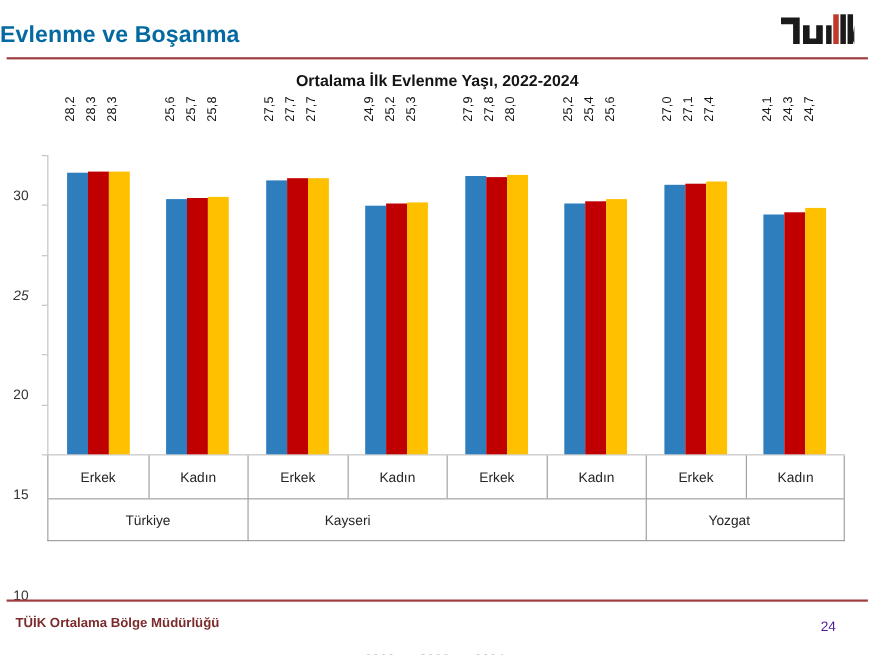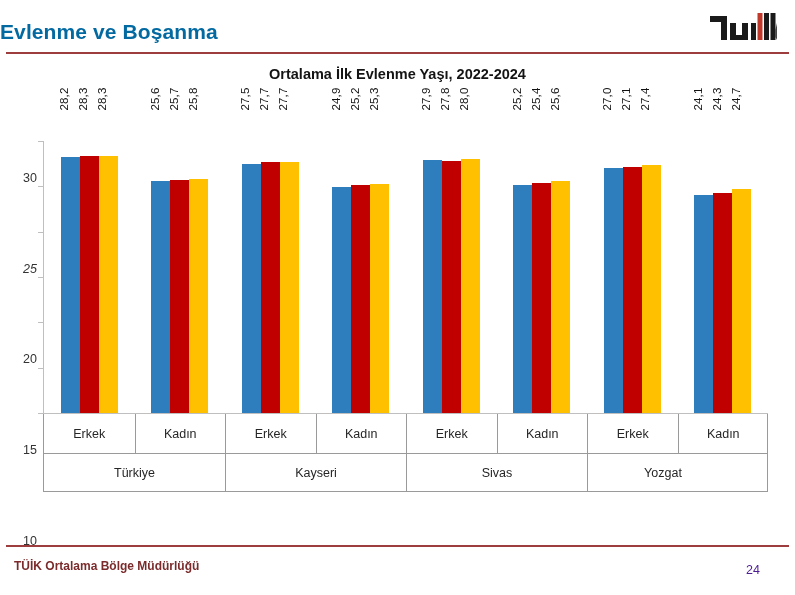--- a/index.html
+++ b/index.html
@@ -96,21 +96,21 @@
   }
   .ytick {
     position: absolute;
     left: -5px;
     width: 5px; height: 1px;
     background: #bfbfbf;
   }
   .ylabel {
     position: absolute;
     right: 100%;
-    margin-right: 1px;
+    margin-right: 12px;
     transform: translateY(-50%);
     font-size: 12.5px;
     color: #333;
     white-space: nowrap;
   }
   .baseline {
     position: absolute;
     left: 0; top: 309px;
     width: 725px; height: 1px;
     background: #bfbfbf;
@@ -457,21 +457,20 @@
         <div class="cell sep" style="left: 271.5px; width: 90.5px;">Kadın</div>
         <div class="cell sep" style="left: 362px; width: 90.5px;">Erkek</div>
         <div class="cell sep" style="left: 452.5px; width: 90.5px;">Kadın</div>
         <div class="cell sep" style="left: 543px; width: 90.5px;">Erkek</div>
         <div class="cell sep" style="left: 633.5px; width: 90.5px;">Kadın</div>
       </div>
     <div class="tier-divider"></div>
     <div class="tier2" id="tier-region">
         <div class="cell" style="left: 0px; width: 181px;">Türkiye</div>
         <div class="cell sep" style="left: 181px; width: 181px;">Kayseri</div>
-        <div class="cell sep" style="left: 362px; width: 181px;">Sivas</div>
         <div class="cell sep" style="left: 543px; width: 151px;">Yozgat</div>
       </div>
   </div>
 
   <div class="legend" id="legend">
       <div class="legend-item">
         <span>2022</span>
       </div>
       <div class="legend-item">
         <span>2023</span>

